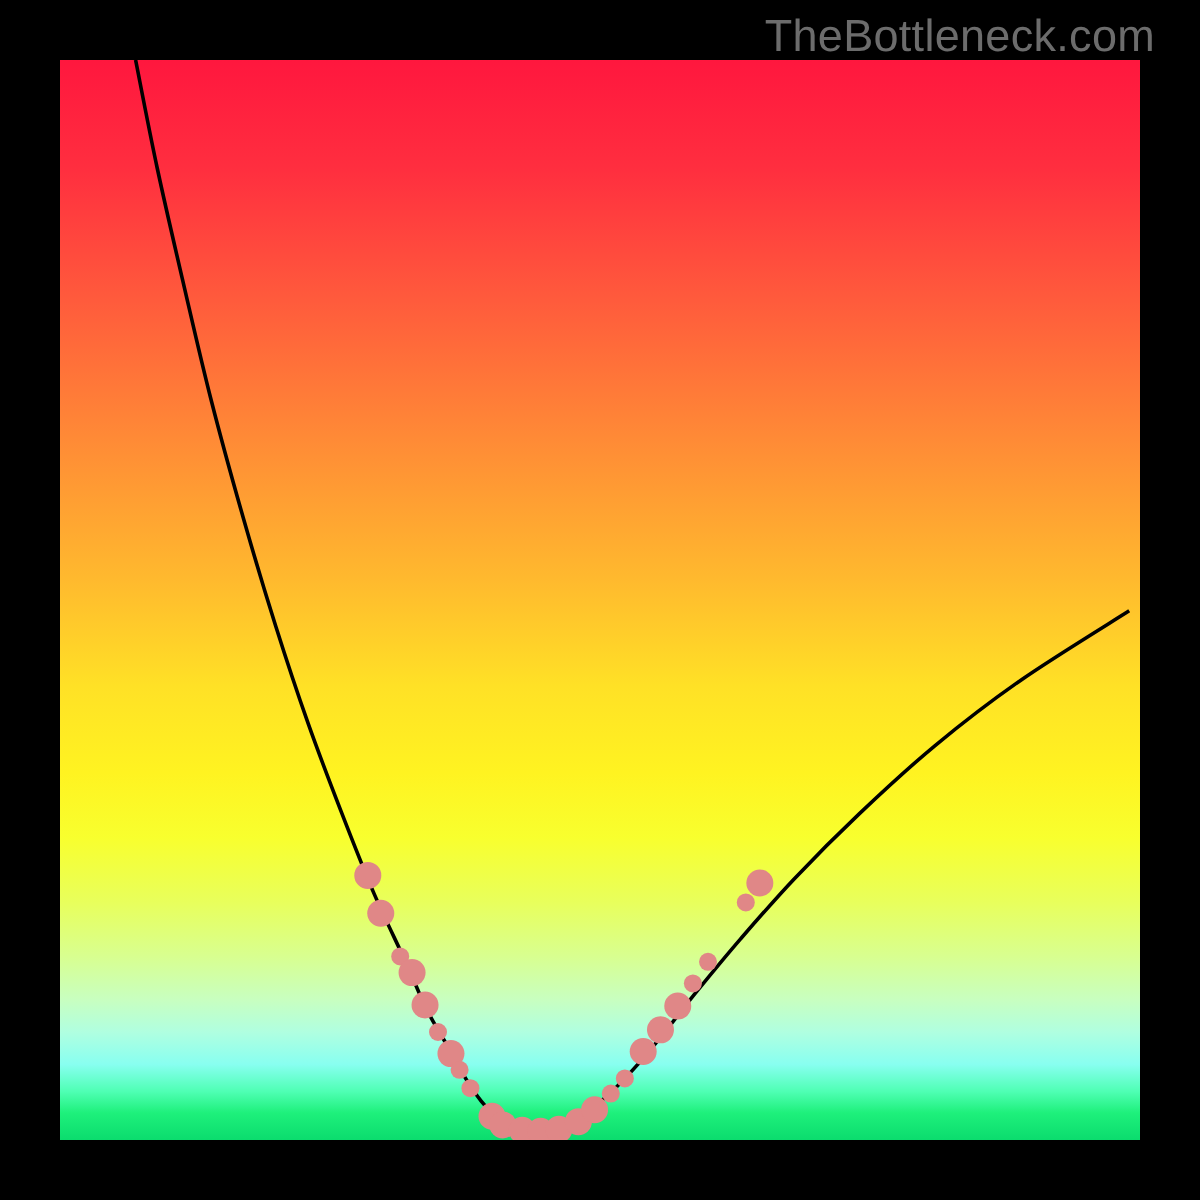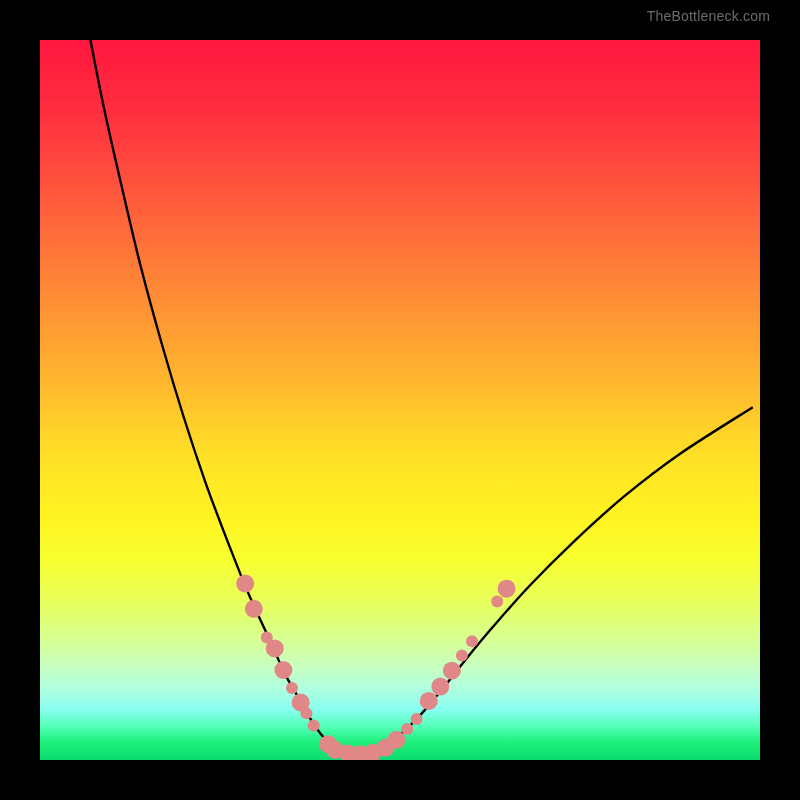--- a/index.html
+++ b/index.html
@@ -31,21 +31,21 @@
   .curve {
     position: absolute;
     inset: 0;
     pointer-events: none;
   }
   .watermark {
     position: absolute;
     top: 8px;
     right: 30px;
     color: #6c6c6c;
-    font-size: 14px;
+    font-size: 30px;
     letter-spacing: 0.2px;
   }
 </style>
 </head>
 <body>
 
 <div class="wrap">
   <div class="watermark">TheBottleneck.com</div>
   <div class="plot-area">
     <svg class="gradient" viewBox="0 0 720 720" preserveAspectRatio="none">

